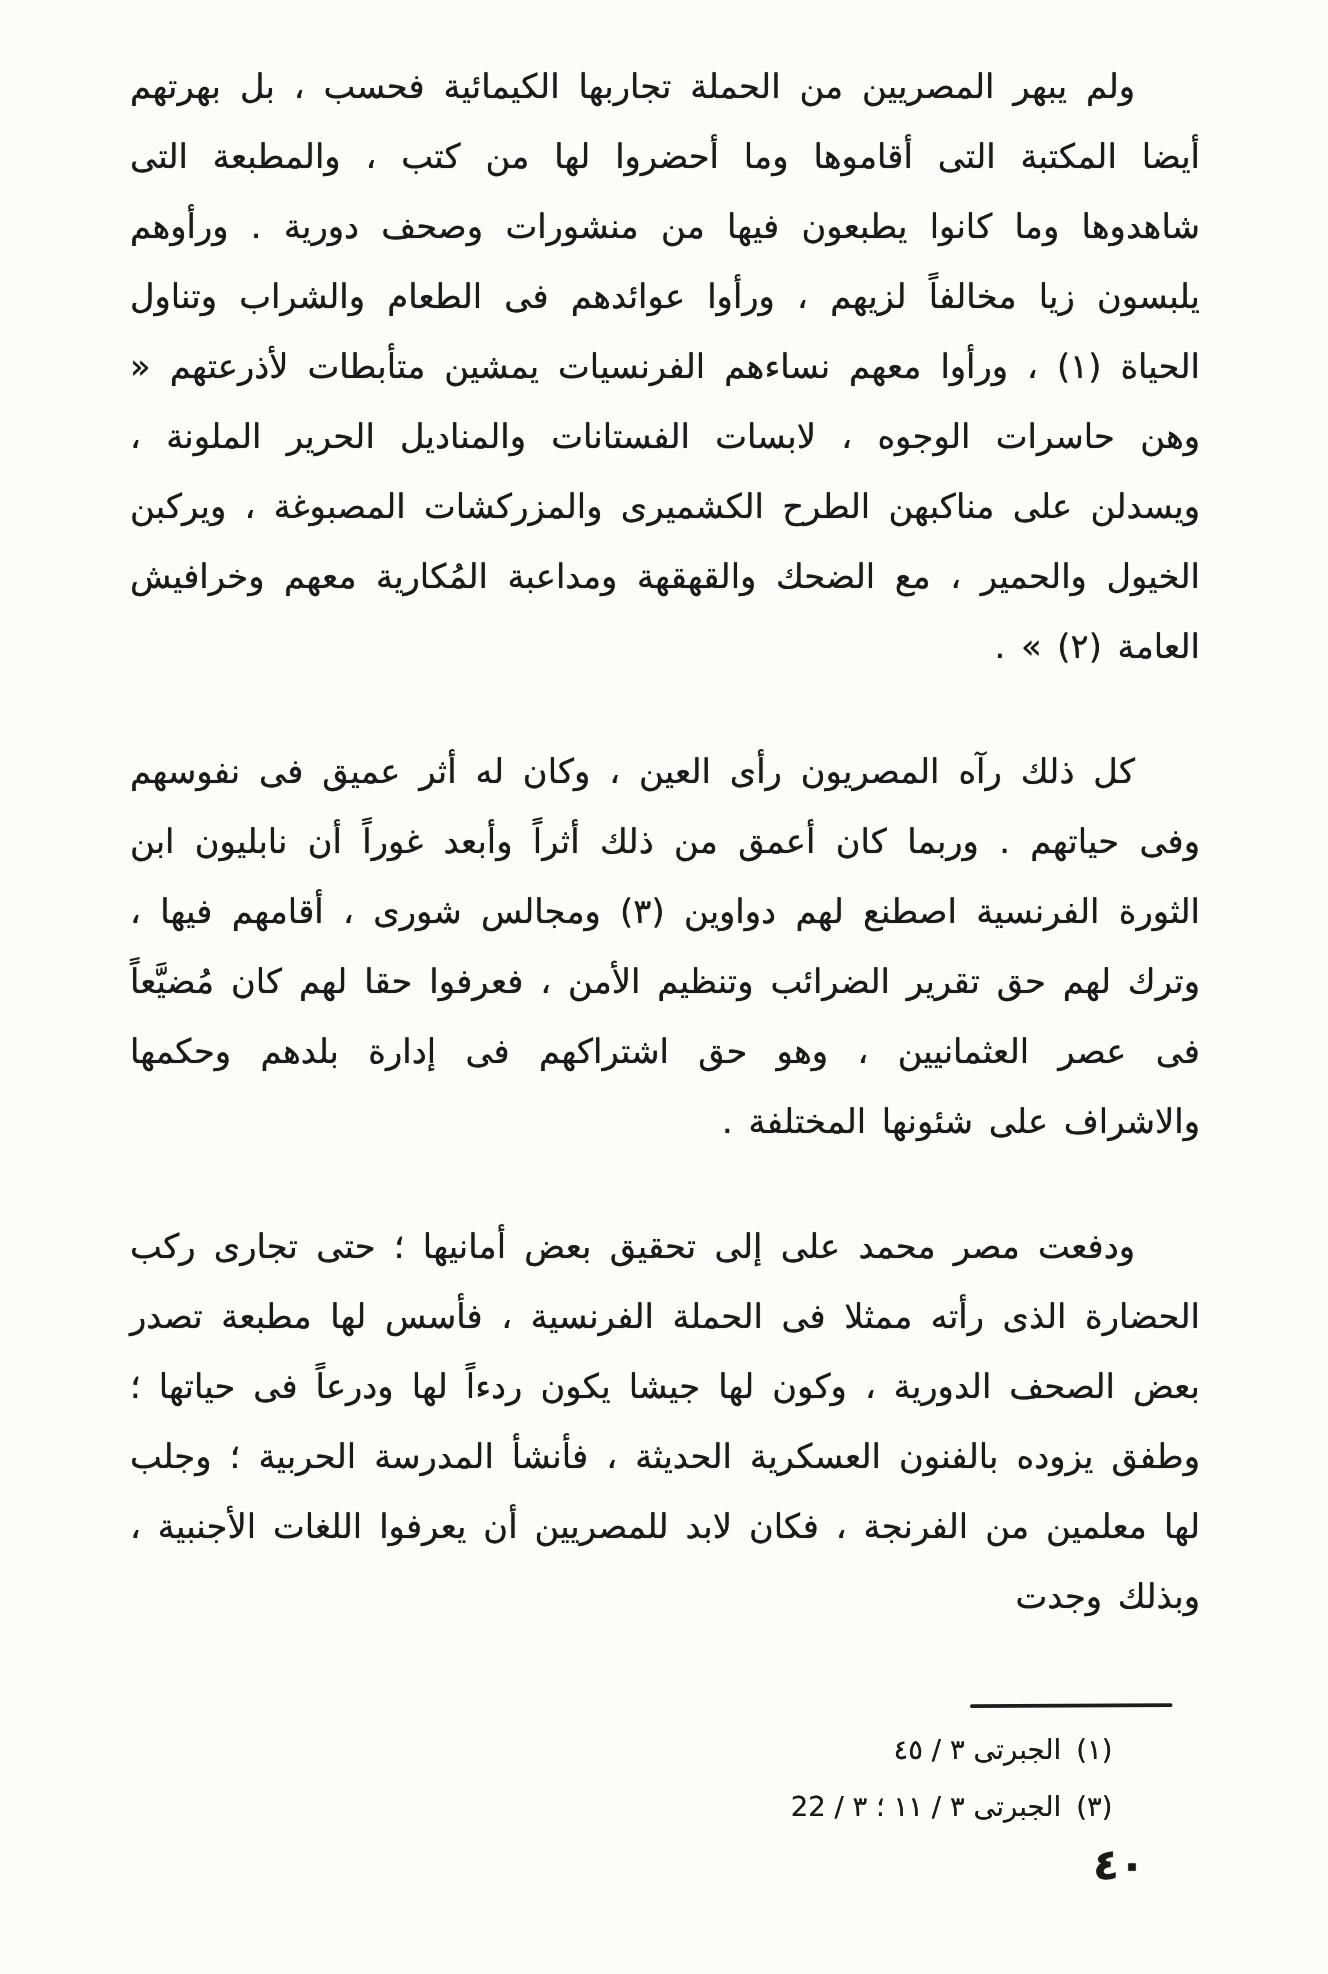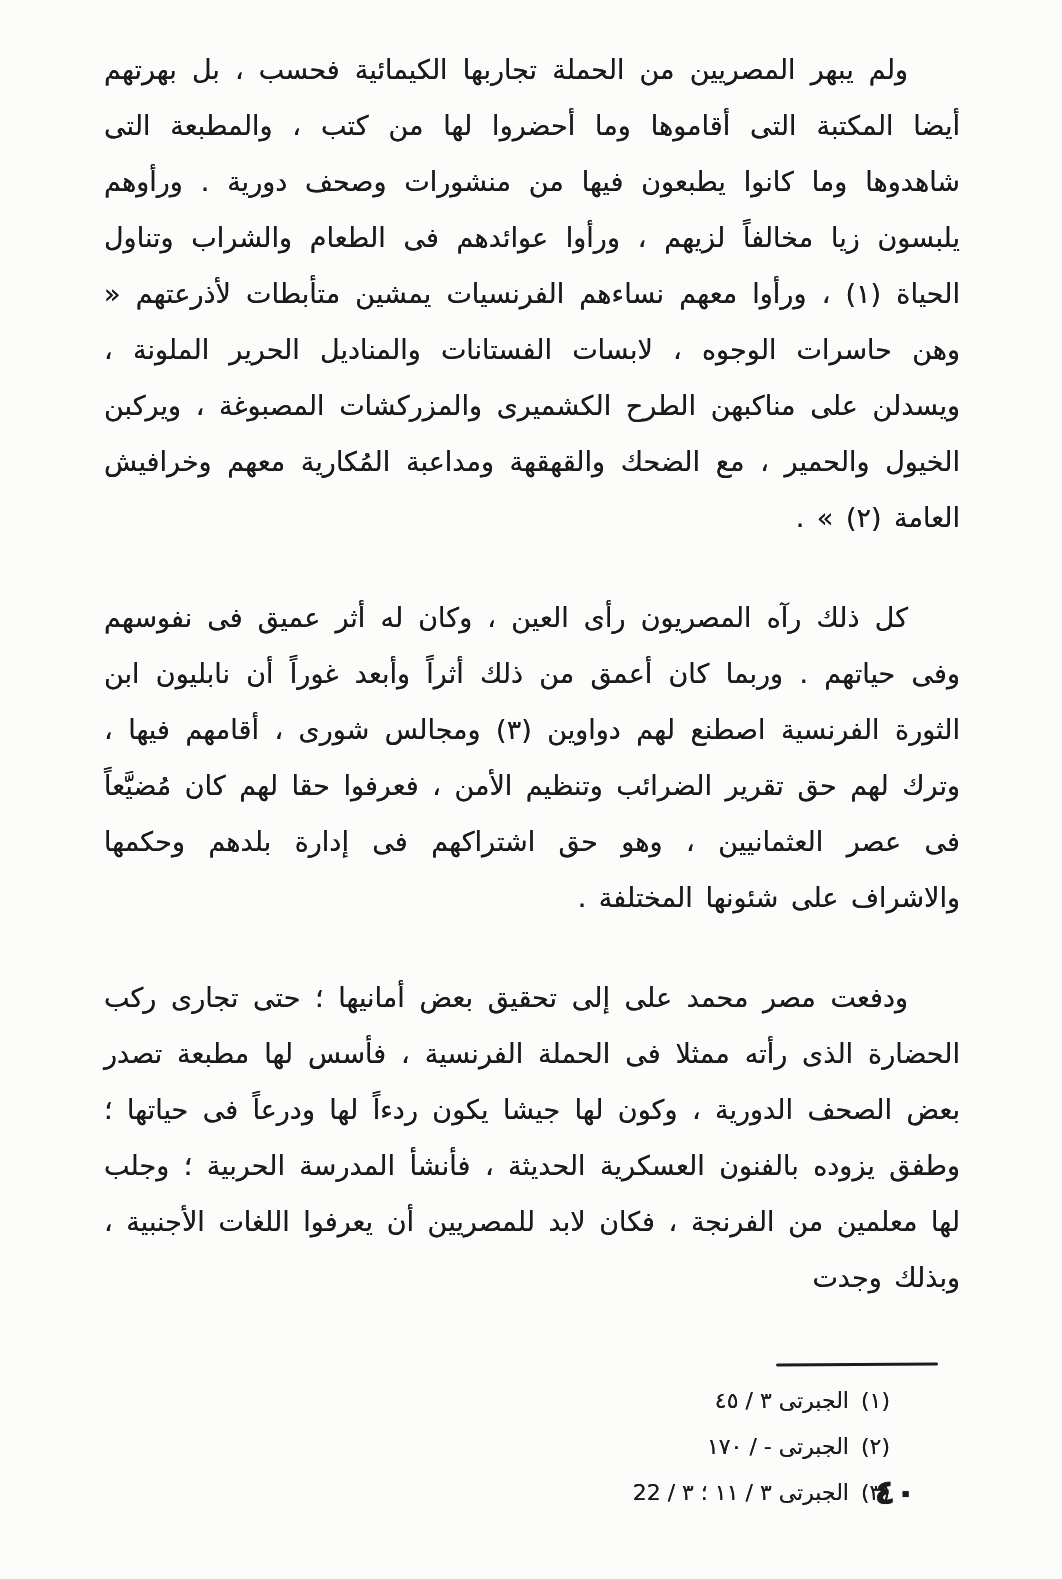--- a/index.html
+++ b/index.html
@@ -75,22 +75,19 @@
     <p class="para">ودفعت مصر محمد على إلى تحقيق بعض أمانيها ؛ حتى تجارى ركب الحضارة الذى رأته ممثلا فى الحملة الفرنسية ، فأسس لها مطبعة تصدر بعض الصحف الدورية ، وكون لها جيشا يكون ردءاً لها ودرعاً فى حياتها ؛ وطفق يزوده بالفنون العسكرية الحديثة ، فأنشأ المدرسة الحربية ؛ وجلب لها معلمين من الفرنجة ، فكان لابد للمصريين أن يعرفوا اللغات الأجنبية ، وبذلك وجدت</p>
   </div>
 
   <div class="footnote-rule"></div>
 
   <div class="footnotes">
     <div class="footnote">
       <span class="fn-marker">(١)</span><span>الجبرتى ٣ / ٤٥</span>
     </div>
     <div class="footnote">
-      <span class="fn-marker">(٢)</span><span>الجبرتى - / ١٧٠</span>
-    </div>
-    <div class="footnote">
       <span class="fn-marker">(٣)</span><span>الجبرتى ٣ / ١١ ؛ ٣ / 22</span>
     </div>
   </div>
 
   <div class="page-number">٤٠</div>
 
 </div>
 
 </body></html>

